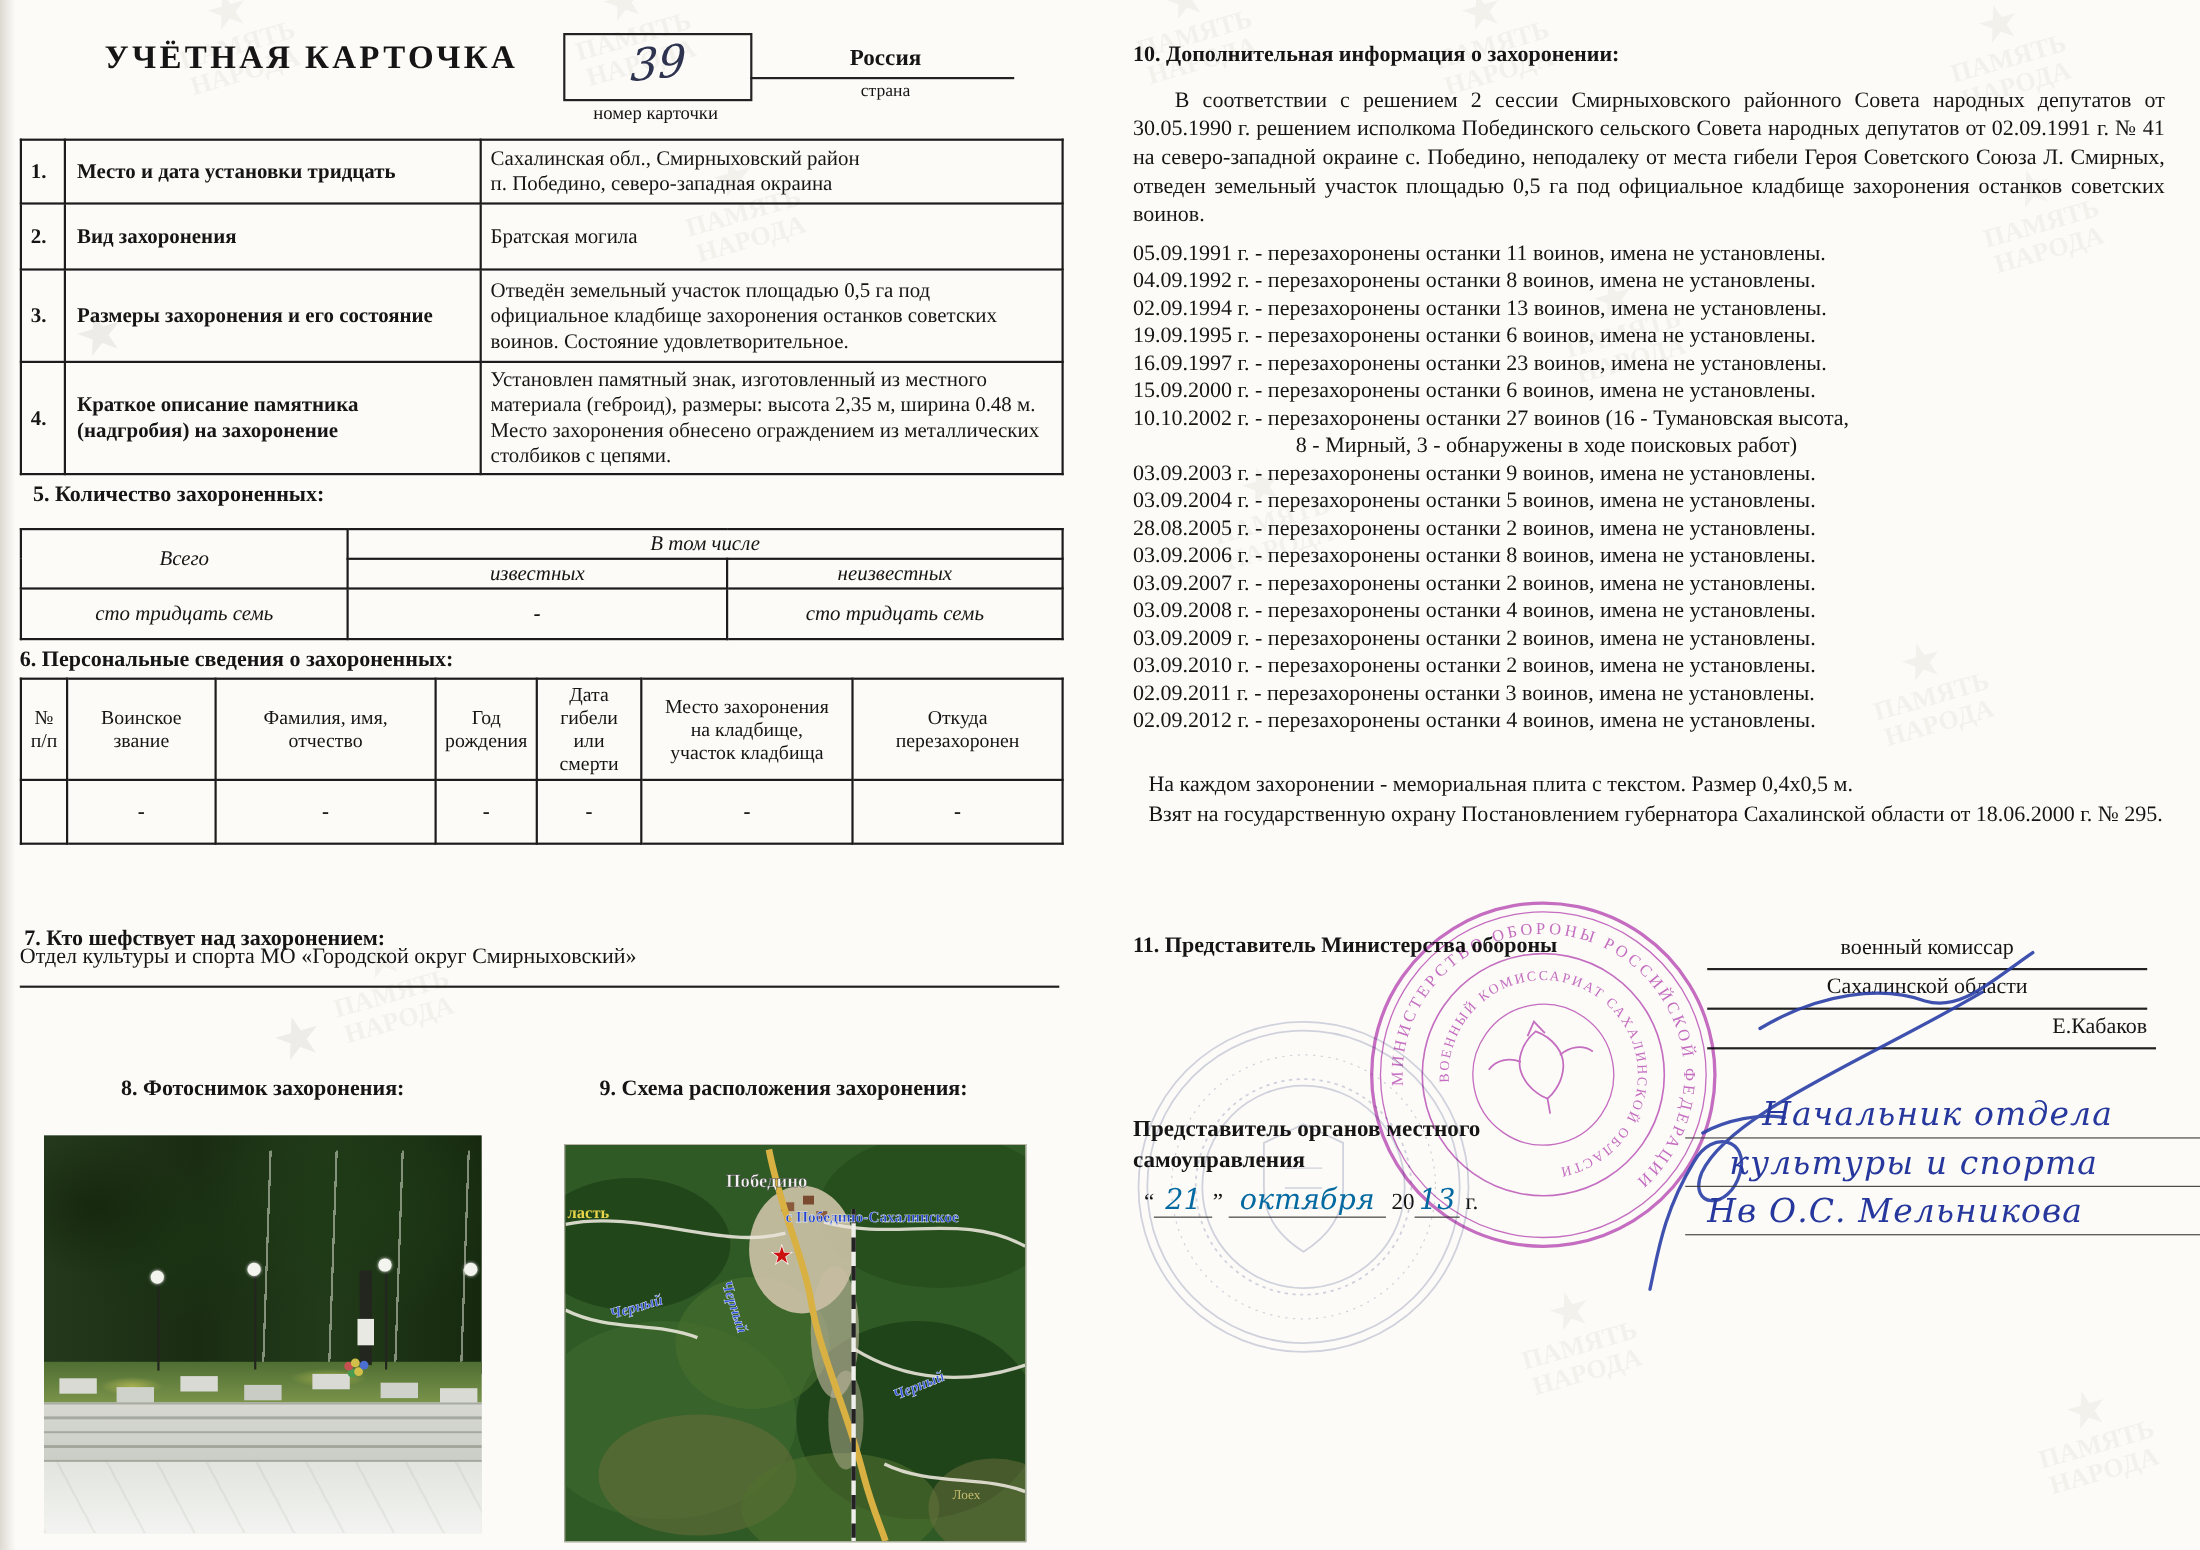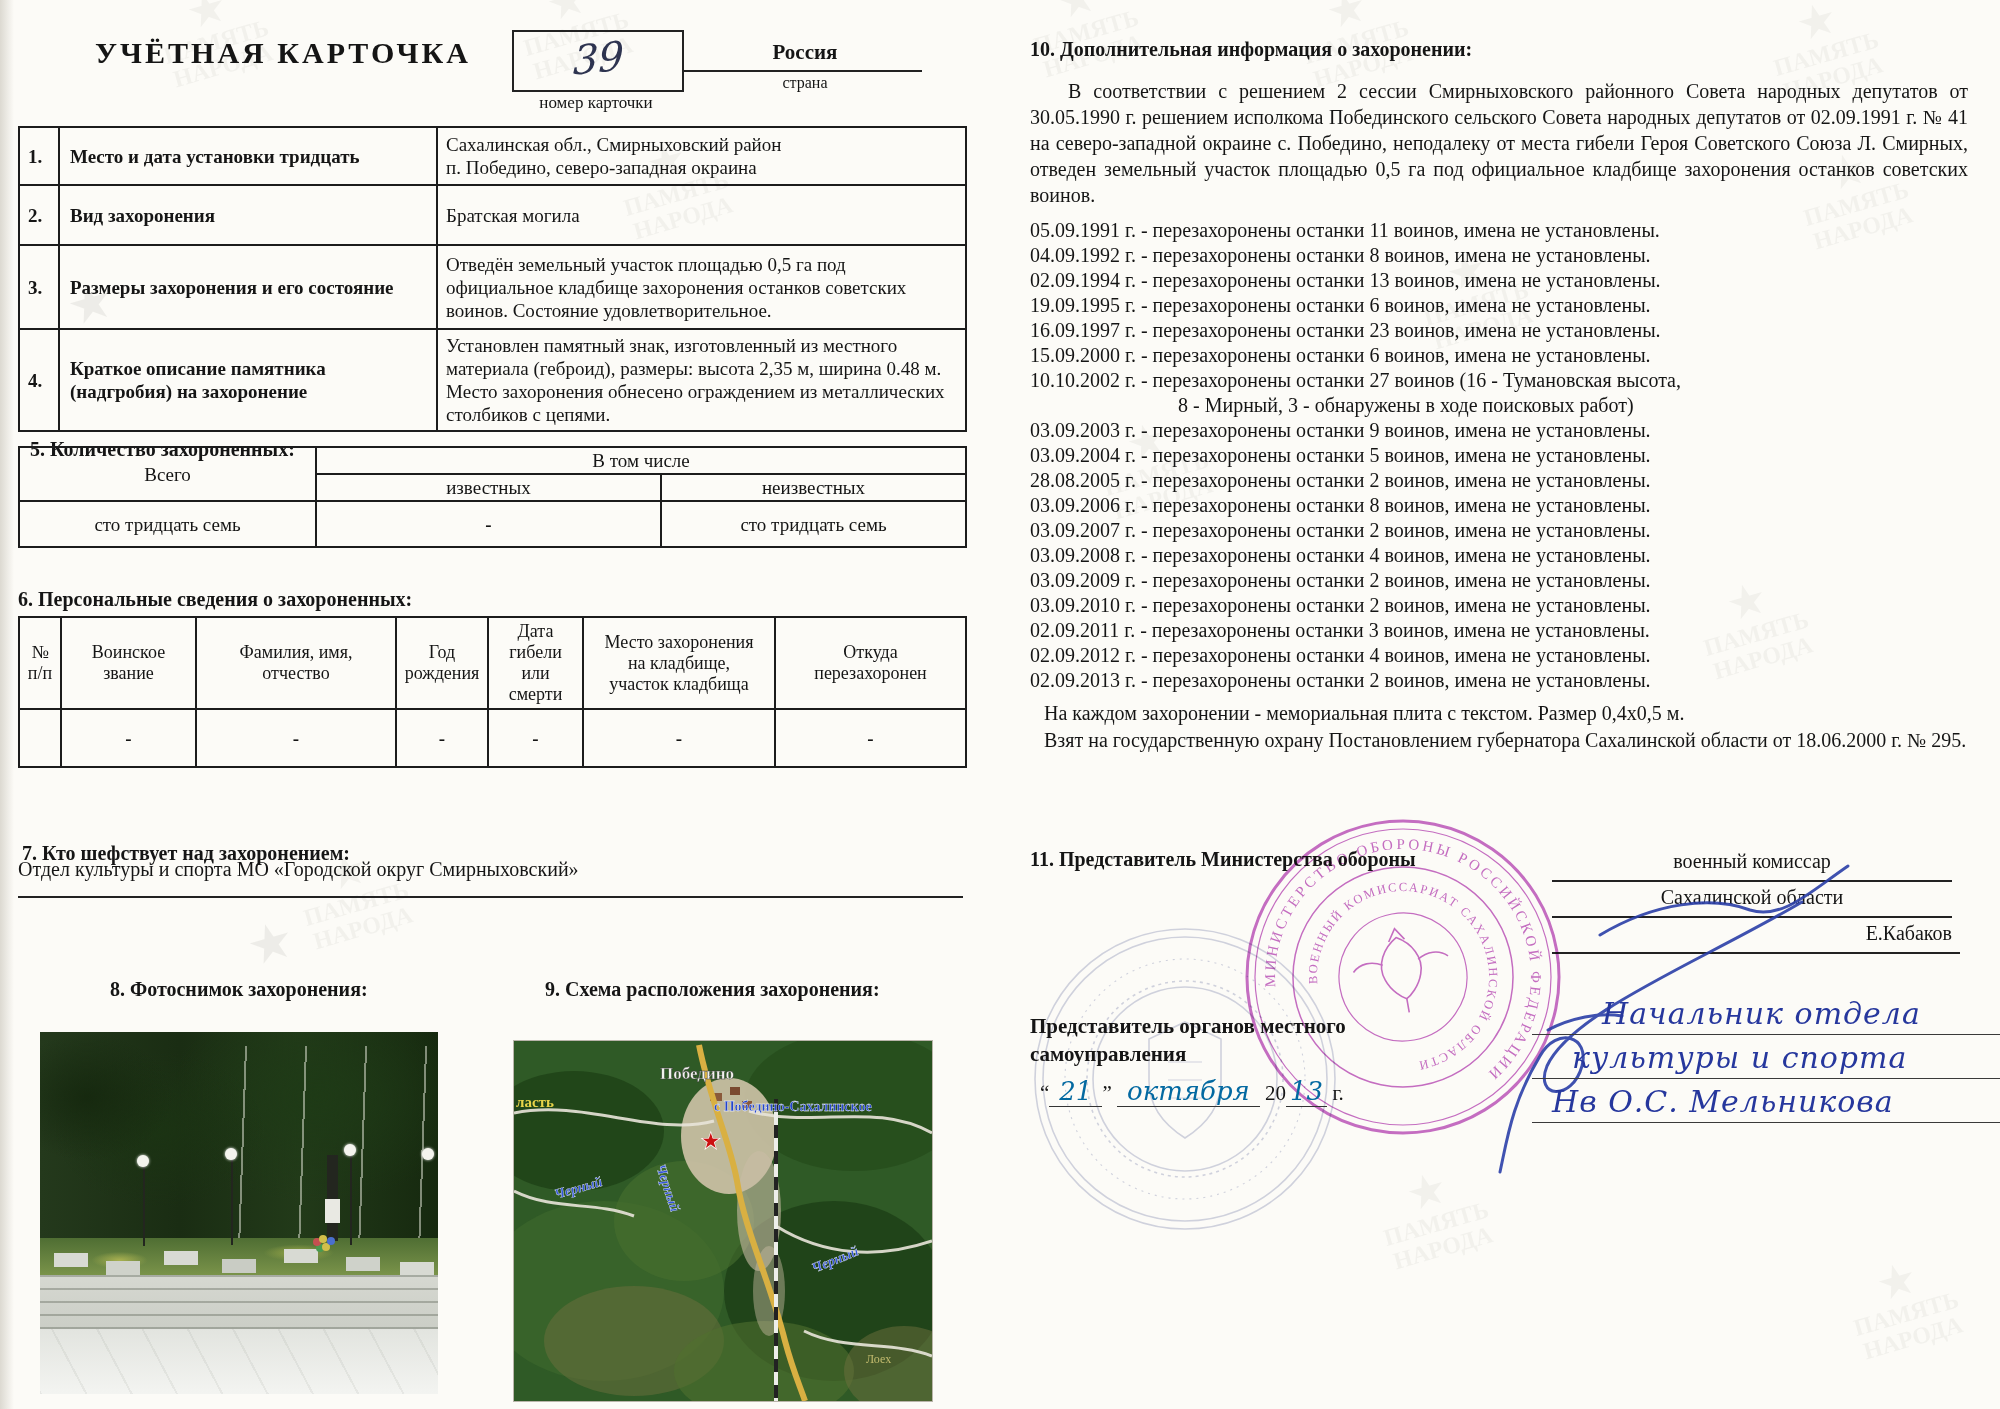--- a/index.html
+++ b/index.html
@@ -166,21 +166,21 @@
     </tr>
     <tr style="height:102px">
       <td class="num">4.</td>
       <td class="lbl">Краткое описание памятника (надгробия)   на захоронение</td>
       <td class="val">Установлен памятный знак, изготовленный из местного материала (геброид), размеры: высота 2,35 м, ширина 0.48 м. Место захоронения обнесено ограждением из металлических столбиков с цепями.</td>
     </tr>
   </tbody>
     </table>
 
   <div class="abs sect" style="left:30px;top:438px;">5.    Количество захороненных:</div>
-  <table class="t" style="left:18px;top:446px;width:947px;">
+  <table class="t" style="left:18px;top:480px;width:947px;font-style:italic;">
     <colgroup>
         <col style="width:297px">
         <col style="width:345px">
         <col style="width:305px">
       </colgroup>
     <tbody>
         <tr style="height:26px">
       <td class="ctr" rowspan="2">Всего</td>
       <td class="ctr" colspan="2">В том числе</td>
     </tr>
@@ -324,21 +324,20 @@
     <div>03.09.2003 г. - перезахоронены останки 9 воинов, имена не установлены.</div>
     <div>03.09.2004 г. - перезахоронены останки 5 воинов, имена не установлены.</div>
     <div>28.08.2005 г. - перезахоронены останки 2 воинов, имена не установлены.</div>
     <div>03.09.2006 г. - перезахоронены останки 8 воинов, имена не установлены.</div>
     <div>03.09.2007 г. - перезахоронены останки 2 воинов, имена не установлены.</div>
     <div>03.09.2008 г. - перезахоронены останки 4 воинов, имена не установлены.</div>
     <div>03.09.2009 г. - перезахоронены останки 2 воинов, имена не установлены.</div>
     <div>03.09.2010 г. - перезахоронены останки 2 воинов, имена не установлены.</div>
     <div>02.09.2011 г. - перезахоронены останки 3 воинов, имена не установлены.</div>
     <div>02.09.2012 г. - перезахоронены останки 4 воинов, имена не установлены.</div>
-    <div>02.09.2013 г. - перезахоронены останки 2 воинов, имена не установлены.</div>
   </div>
 
   <div class="abs note" style="left:1044px;top:700px;width:930px;">На каждом захоронении -  мемориальная плита с текстом. Размер 0,4х0,5 м.</div>
   <div class="abs note" style="left:1030px;top:727px;width:938px;text-indent:14px;">Взят на государственную охрану Постановлением губернатора Сахалинской области от 18.06.2000 г. № 295.</div>
 
   <div class="abs sect" style="left:1030px;top:848px;">11. Представитель Министерства обороны</div>
 
   <div class="abs sigline" style="left:1552px;top:850px;width:400px;text-align:center;">военный комиссар</div>
   <div class="abs sigline" style="left:1552px;top:886px;width:400px;text-align:center;">Сахалинской области</div>
   <div class="abs sigline" style="left:1552px;top:922px;width:400px;text-align:right;padding-right:8px;">Е.Кабаков</div>

